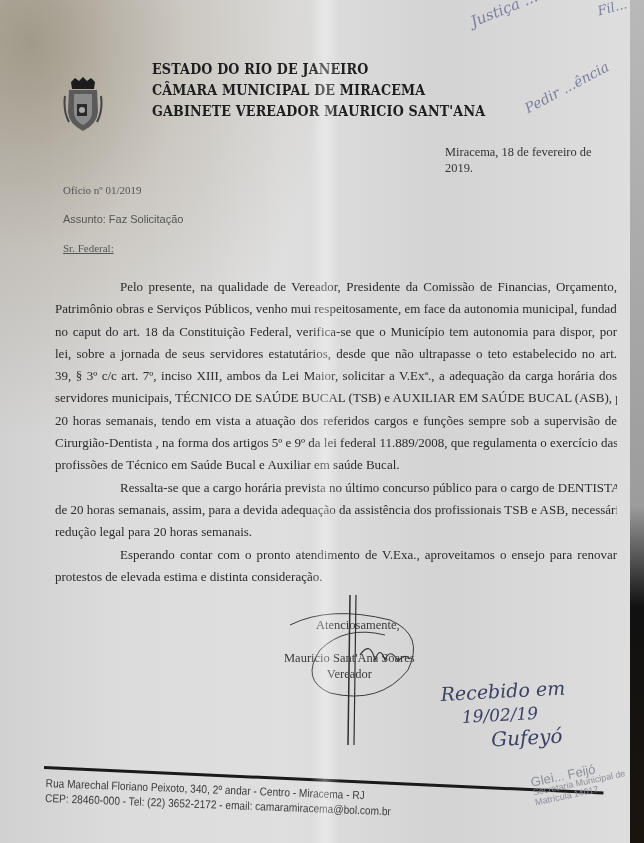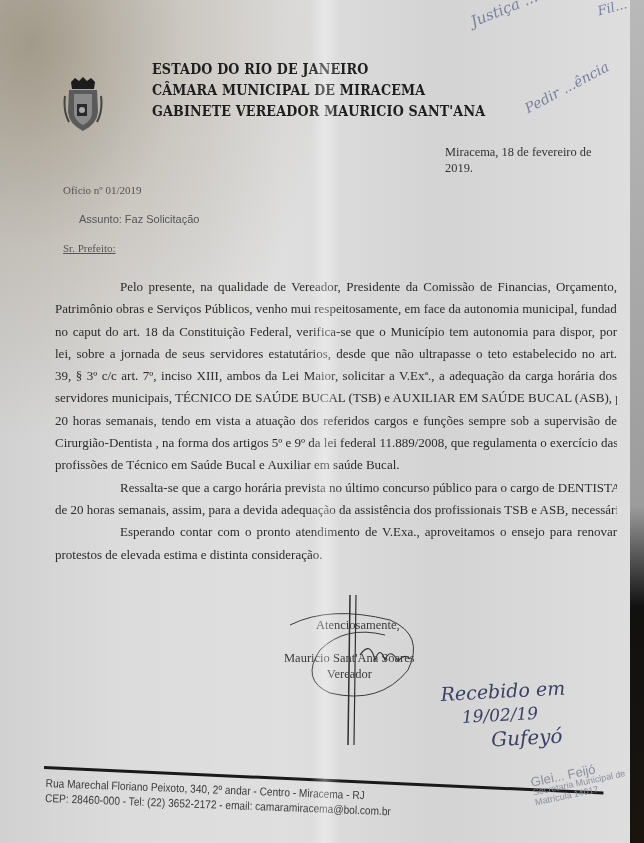--- a/index.html
+++ b/index.html
@@ -226,35 +226,36 @@
 
   <div class="header">
     <div>ESTADO DO RIO DE JANEIRO</div>
     <div>CÂMARA MUNICIPAL DE  MIRACEMA</div>
     <div>GABINETE VEREADOR  MAURICIO SANT'ANA</div>
   </div>
 
   <div class="date">Miracema, 18 de fevereiro de 2019.</div>
 
   <div class="meta" style="top:184px;text-align:center;">Ofício nº 01/2019</div>
-  <div class="meta sans" style="top:213px;margin-left:16px;">Assunto: Faz Solicitação</div>
-  <div class="meta salutation" style="top:242px;">Sr. Prefeito:</div>
+  <div class="meta sans" style="top:213px;">Assunto: Faz Solicitação</div>
+  <div class="meta salutation" style="top:242px;">Sr. Federal:</div>
 
   <div class="body-text">
     <span class="l ind">Pelo presente, na qualidade de Vereador, Presidente da Comissão de Financias, Orçamento,</span>
     <span class="l">Patrimônio obras e Serviços Públicos, venho mui respeitosamente, em face da autonomia municipal, fundada</span>
     <span class="l">no caput do art. 18 da Constituição Federal, verifica-se que o Município tem autonomia para dispor, por</span>
     <span class="l">lei, sobre a jornada de seus servidores estatutários, desde que não ultrapasse o teto estabelecido no art.</span>
     <span class="l">39, § 3º c/c art. 7º, inciso XIII, ambos da Lei Maior, solicitar a V.Exª., a adequação da carga horária dos</span>
     <span class="l">servidores municipais, TÉCNICO DE SAÚDE BUCAL (TSB) e AUXILIAR EM SAÚDE BUCAL (ASB), para</span>
     <span class="l">20 horas semanais, tendo em vista a atuação dos referidos cargos e funções sempre sob a supervisão de</span>
     <span class="l">Cirurgião-Dentista , na forma dos artigos 5º e 9º da lei federal 11.889/2008, que regulamenta o exercício das</span>
     <span class="l last">profissões de Técnico em Saúde Bucal e Auxiliar em saúde Bucal.</span>
     <span class="l ind">Ressalta-se que a cargo horária prevista no último concurso público para o cargo de DENTISTA é</span>
     <span class="l">de 20 horas semanais, assim, para a devida adequação da assistência dos profissionais TSB e ASB, necessária a</span>
+    <span class="l last">redução legal  para 20 horas semanais.</span>
     <span class="l ind">Esperando contar com o pronto atendimento de V.Exa., aproveitamos o ensejo para renovar</span>
     <span class="l last">protestos de elevada estima e distinta consideração.</span>
   </div>
 
   <svg class="sig-scribble" viewBox="0 0 140 150">
     <path d="M60 0 L58 150" stroke="#2e2e2e" stroke-width="1.5" fill="none"></path>
     <path d="M66 0 L64 150" stroke="#2e2e2e" stroke-width="1.2" fill="none"></path>
     <path d="M0 30 Q40 10 100 25 Q135 40 118 75 Q90 110 40 98 Q10 85 30 55 Q55 30 95 40" stroke="#3a3a3a" stroke-width="1" fill="none"></path>
     <path d="M70 60 Q80 45 85 65 Q90 50 95 65 Q100 52 108 66 Q115 58 120 64" stroke="#2e2e2e" stroke-width="1.2" fill="none"></path>
   </svg>

